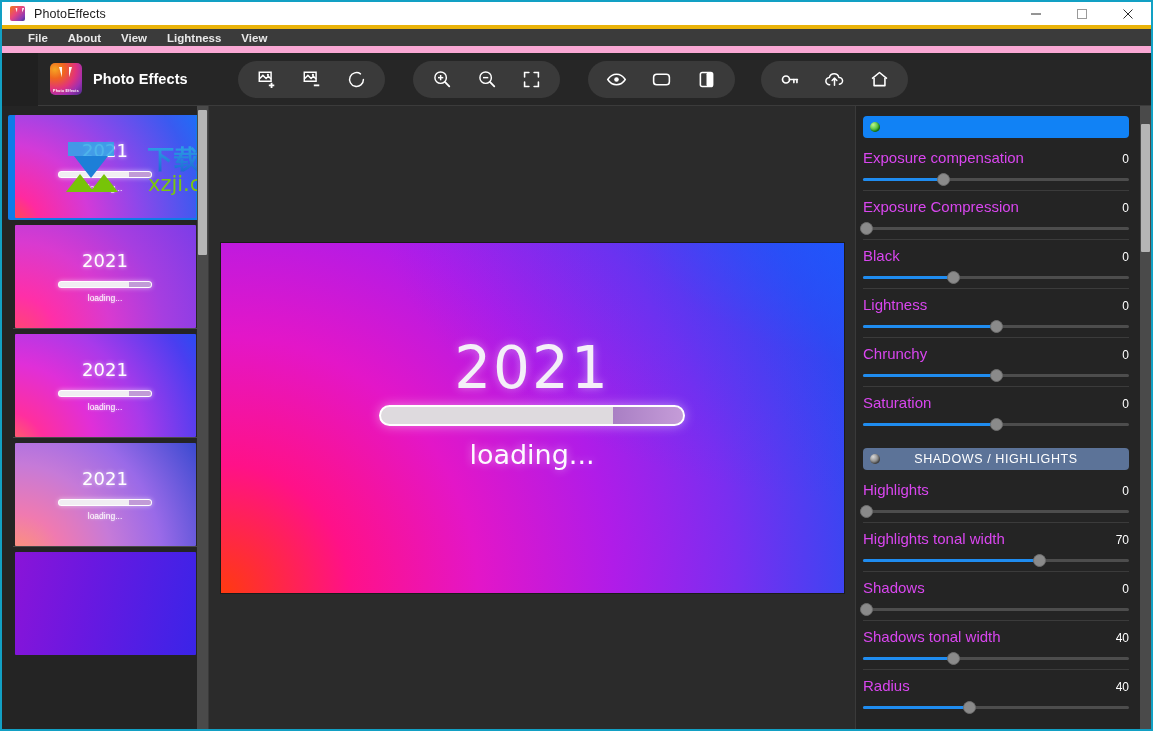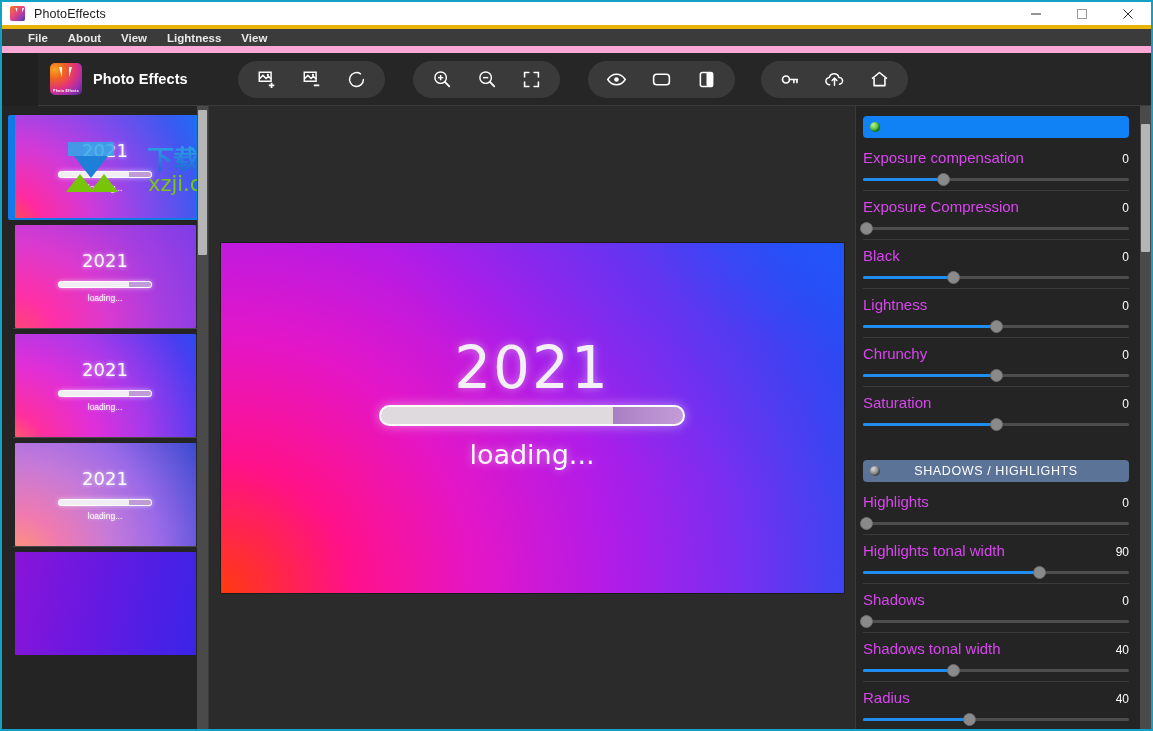--- a/index.html
+++ b/index.html
@@ -603,42 +603,42 @@
             <span class="row-label">Saturation</span>
             <span class="row-val">0</span>
           </div>
           <div class="slider">
             <div class="track"></div>
               <div class="fill" style="width:50%"></div>
               <div class="knob" style="left:50%"></div>
           </div>
         </div>
 
-        <div class="sec-head off" style="margin-top:26px">
+        <div class="sec-head off" style="margin-top:14px">
           <span class="led"></span>
           <span class="t">SHADOWS / HIGHLIGHTS</span>
         </div>
 
         <div class="row">
           <div class="row-top">
             <span class="row-label">Highlights</span>
             <span class="row-val">0</span>
           </div>
           <div class="slider">
             <div class="track"></div>
               <div class="fill" style="width:0%"></div>
               <div class="knob" style="left:3px"></div>
           </div>
           <div class="row-divider"></div>
         </div>
 
         <div class="row">
           <div class="row-top">
             <span class="row-label">Highlights tonal width</span>
-            <span class="row-val">90</span>
+            <span class="row-val">70</span>
           </div>
           <div class="slider">
             <div class="track"></div>
               <div class="fill" style="width:66%"></div>
               <div class="knob" style="left:66%"></div>
           </div>
           <div class="row-divider"></div>
         </div>
 
         <div class="row">

